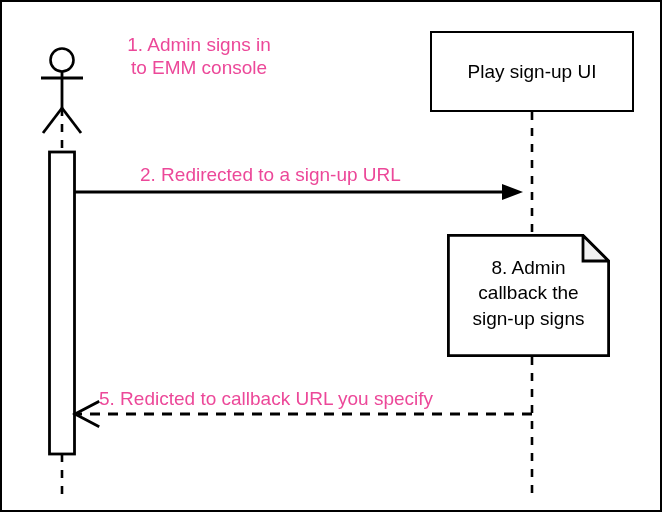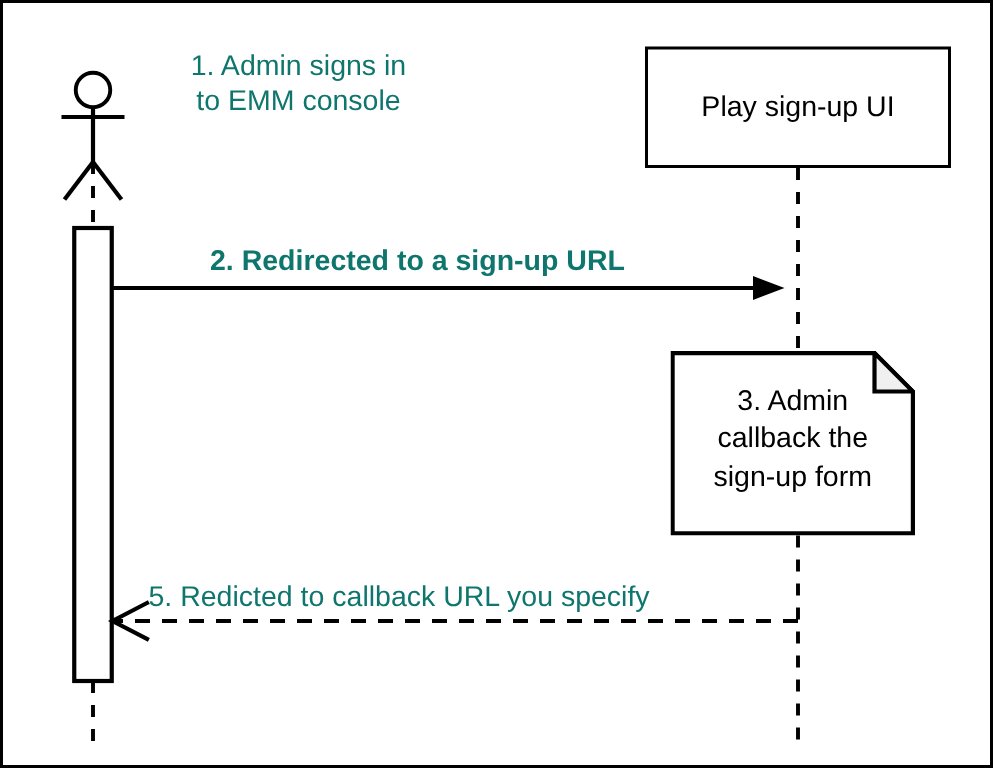--- a/index.html
+++ b/index.html
@@ -22,21 +22,21 @@
   }
   .svg-layer {
     position: absolute;
     left: 0;
     top: 0;
     width: 662px;
     height: 512px;
   }
   .txt {
     position: absolute;
-    color: #0f766e;
+    color: #ec4899;
     font-family: "Liberation Sans", sans-serif;
     white-space: pre;
     line-height: 1.22;
   }
 
   
   #actor-caption {
     left: 92px;
     top: 31px;
     width: 210px;
@@ -82,21 +82,20 @@
     color: #000000;
     font-family: "Liberation Sans", sans-serif;
     line-height: 1.33;
   }
 
   
   #msg2-label {
     left: 138px;
     top: 161px;
     font-size: 19px;
-    font-weight: bold;
   }
   #msg4-label {
     left: 97px;
     top: 385px;
     font-size: 19px;
   }
 </style>
 </head>
 <body>
 
@@ -140,19 +139,19 @@
     <path d="M 1.4,1.4 L 136,1.4 L 161.6,27 L 161.6,121.6 L 1.4,121.6 Z" fill="#ffffff" stroke="#000000" stroke-width="2.8"></path>
     <path d="M 136,1.4 L 161.6,27 L 136,27 Z" fill="#f0f0f0" stroke="#000000" stroke-width="2.8" stroke-linejoin="miter"></path>
   </svg>
 
   <div class="txt" id="actor-caption"><span>1. Admin signs in</span><br><span>to EMM console</span></div>
 
   <div id="participant-box">
     <span id="participant-label">Play sign-up UI</span>
   </div>
 
-  <div id="note-text"><span>3. Admin</span><br><span>callback the</span><br><span>sign-up form</span></div>
+  <div id="note-text"><span>8. Admin</span><br><span>callback the</span><br><span>sign-up signs</span></div>
 
   <div class="txt" id="msg2-label">2. Redirected to a sign-up URL</div>
 
   <div class="txt" id="msg4-label">5. Redicted to callback URL you specify</div>
 
 </div>
 
 </body></html>

